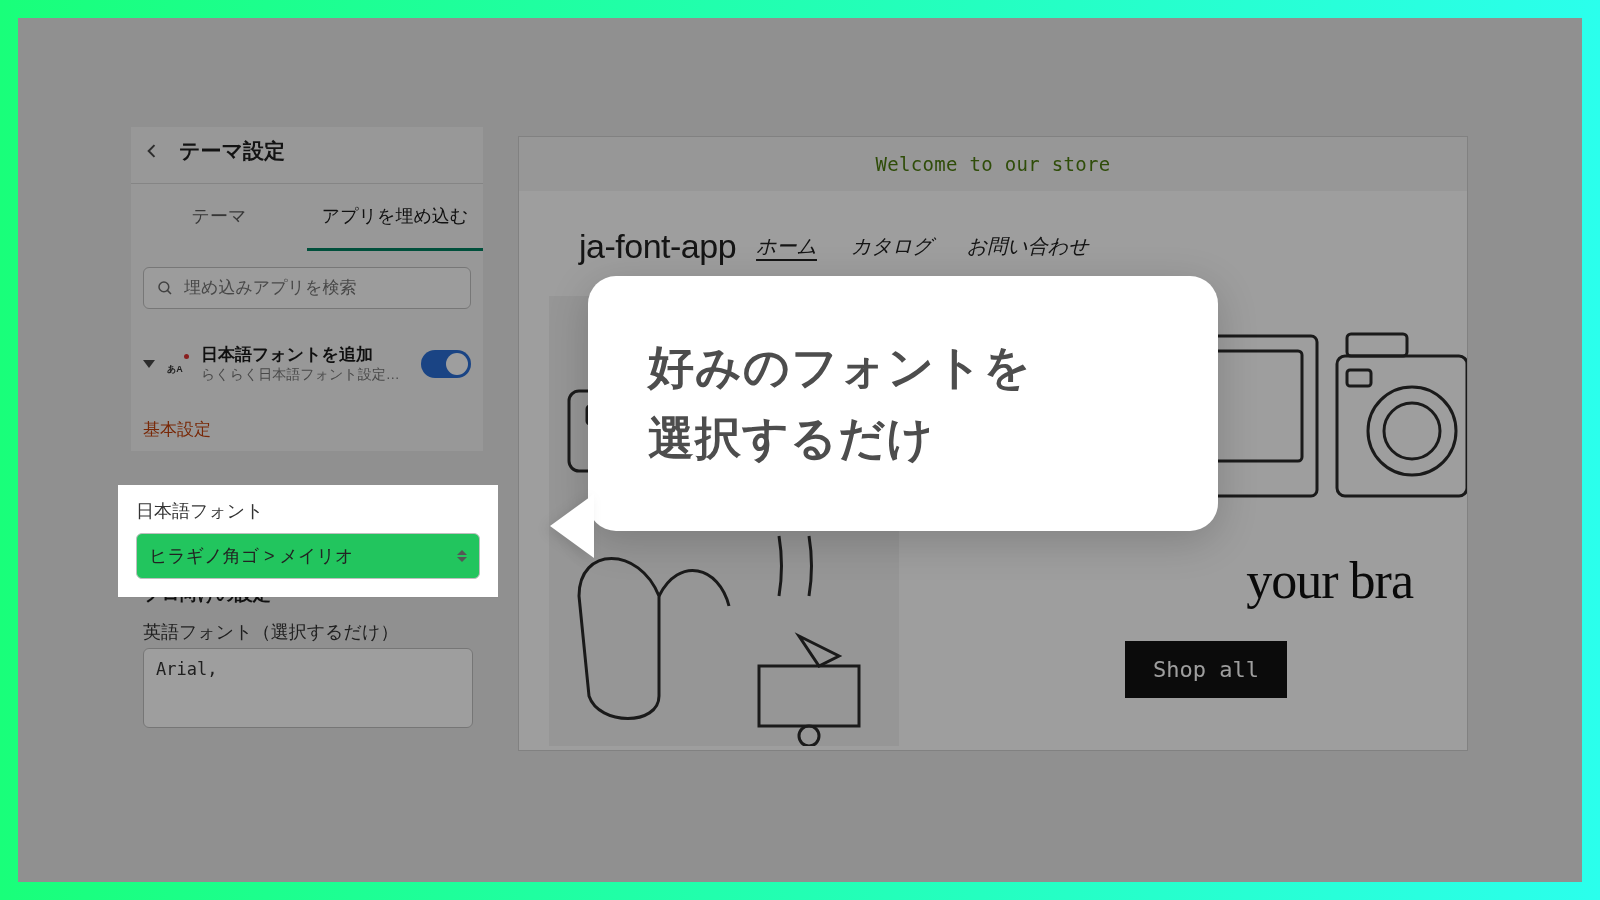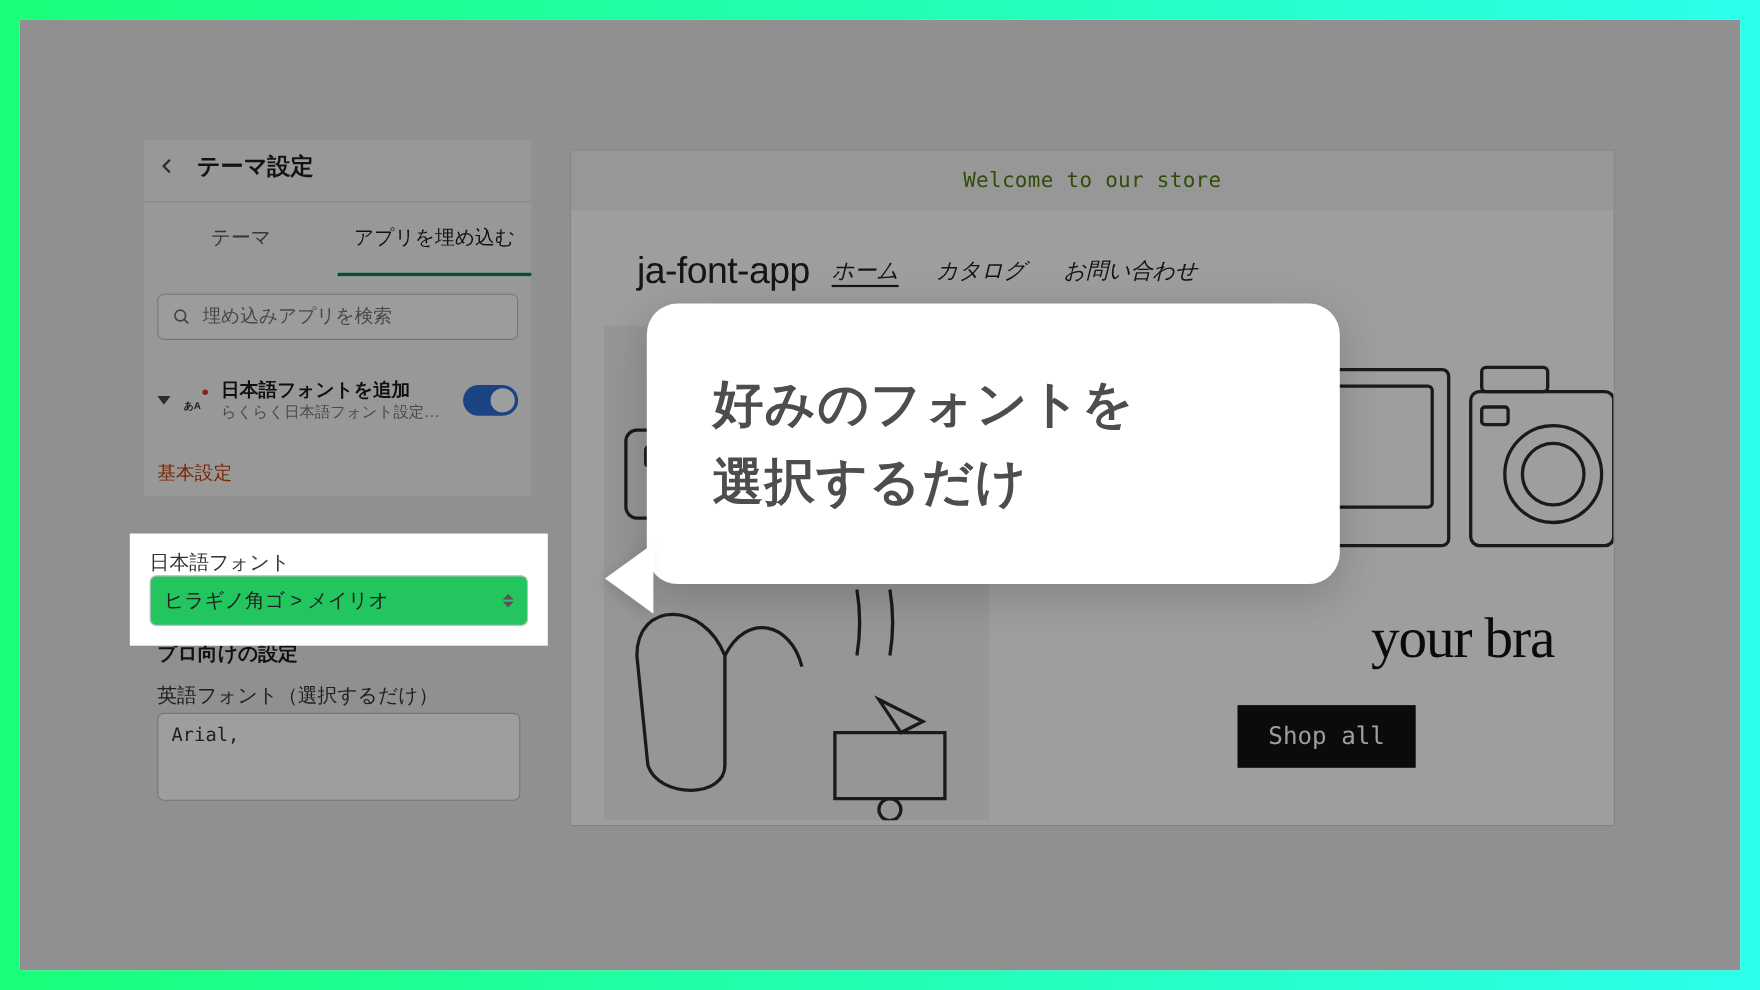--- a/index.html
+++ b/index.html
@@ -98,21 +98,21 @@
   
   .font-card {
     position: absolute;
     left: 100px; top: 467px;
     width: 380px;
     background:#ffffff;
     padding: 14px 18px 18px 18px;
     z-index: 60;
     box-shadow: 0 1px 0 rgba(0,0,0,0.02);
   }
-  .font-card .lbl { font-size:18px; color:#333; }
+  .font-card .lbl { font-size:18px; color:#333; margin-bottom:10px; }
   .select {
     display:flex; align-items:center; justify-content:space-between;
     border:1px solid #bfbfbf; border-radius:6px;
     padding: 10px 12px; background:#22c55e; cursor:pointer;
   }
   .select .val { font-size:18px; color:#222; }
   .select .chev { display:flex; flex-direction:column; gap:2px; }
   .select .chev span { width:0;height:0;border-left:5px solid transparent;border-right:5px solid transparent;}
   .select .chev .up { border-bottom:5px solid #555;}
   .select .chev .dn { border-top:5px solid #555;}

